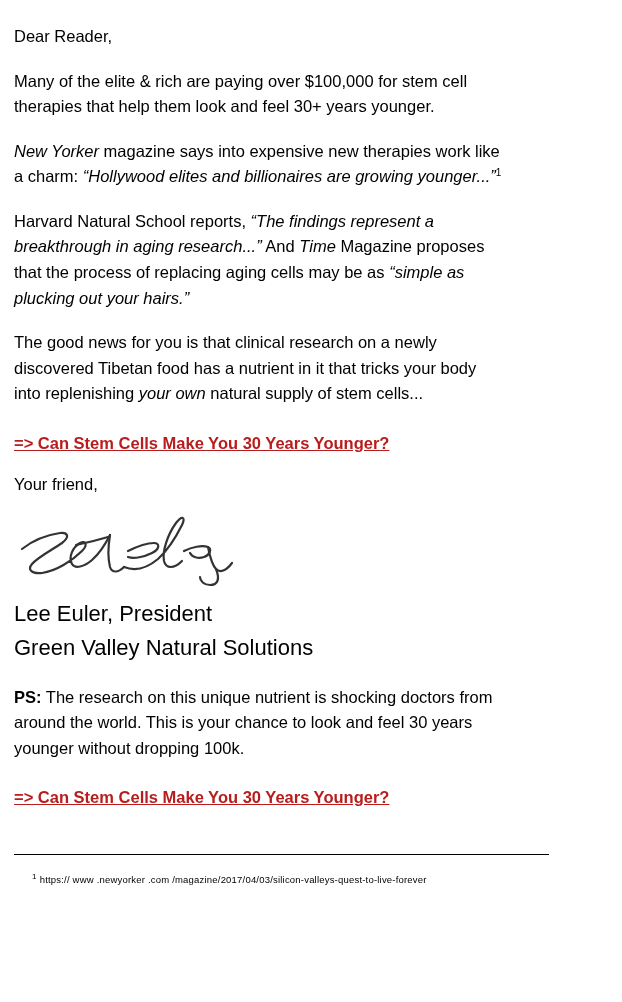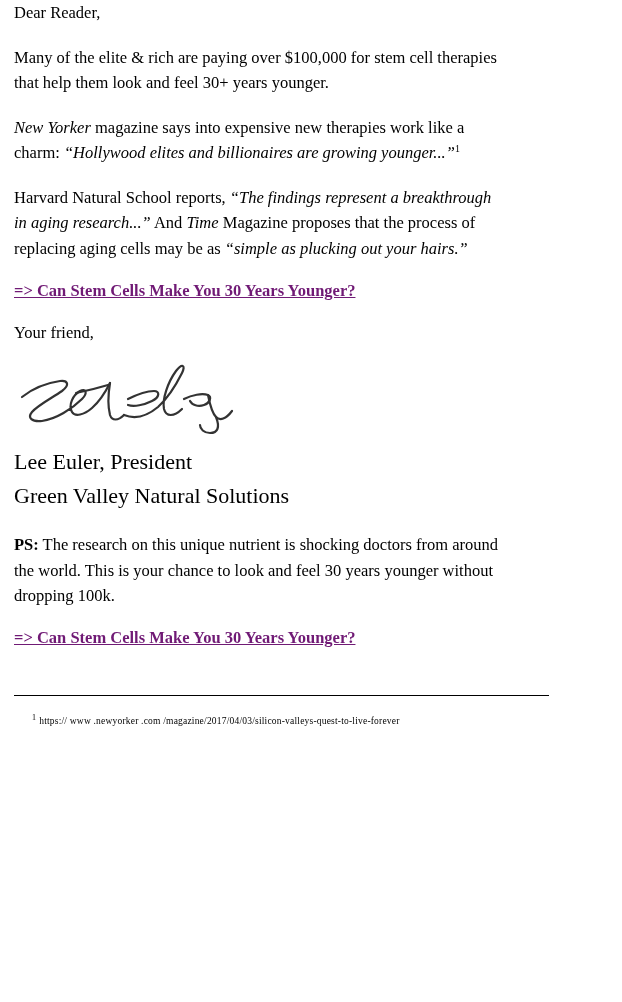--- a/index.html
+++ b/index.html
@@ -11,43 +11,42 @@
     width: 622px;
     height: 1002px;
     font-family: "Liberation Sans", sans-serif;
     color: #000000;
     overflow: hidden;
   }
   .page {
     box-sizing: border-box;
     width: 518px;
     height: 1002px;
-    padding: 0 14px 0 14px;
+    padding: 24px 14px 0 14px;
     position: relative;
-    font-family: Liberation Serif, serif;
   }
   p {
     margin: 0 0 19px 0;
     font-size: 16.5px;
     line-height: 1.55;
   }
   .salutation {
     margin-bottom: 19px;
   }
   em {
     font-style: italic;
     margin-top: 41px;
   }
   .link {
-    color: #701a75;
+    color: #b91c1c;
     text-decoration: underline;
     font-weight: bold;
     font-size: 16.5px;
     display: inline-block;
-    margin: 0 0 19px 0;
+    margin: 8px 0 19px 0;
     cursor: pointer;
   }
   .sig-wrap {
     height: 86px;
     margin: 10px 0 4px 2px;
     display: block;
   }
   .signoff {
     margin-bottom: 8px;
   }
@@ -87,20 +86,21 @@
 <div class="page">
 
   <p class="salutation">Dear Reader,</p>
 
   <p>Many of the elite &amp; rich are paying over $100,000 for stem cell therapies that help them look and feel 30+ years younger.</p>
 
   <p><em>New Yorker</em><span> magazine says into expensive new therapies work like a charm: </span><em>“Hollywood elites and billionaires are growing younger...”</em><sup>1</sup></p>
 
   <p><span>Harvard Natural School reports, </span><em>“The findings represent a breakthrough in aging research...”</em><span> And </span><em>Time</em><span> Magazine proposes that the process of replacing aging cells may be as </span><em>“simple as plucking out your hairs.”</em></p>
 
+  <p><span>The good news for you is that clinical research on a newly discovered Tibetan food has a nutrient in it that tricks your body into replenishing </span><em>your own</em><span> natural supply of stem cells...</span></p>
 
 
   <a class="link" href="#">=&gt; Can Stem Cells Make You 30 Years Younger?</a>
 
   <p class="signoff">Your friend,</p>
 
   <div class="sig-wrap">
     <svg width="230" height="80" viewBox="0 0 230 80" xmlns="http://www.w3.org/2000/svg" aria-hidden="true">
       <g fill="none" stroke="#333333" stroke-width="2.2" stroke-linecap="round" stroke-linejoin="round">
         <path d="M6,42 C16,34 30,28 44,26 C52,25 54,30 46,36 C36,43 22,50 16,57 C11,63 16,67 26,66 C40,64 56,54 66,44 C72,38 70,33 64,36 C57,40 52,50 56,57 C59,62 68,60 76,53 C84,46 90,36 94,28"></path>

